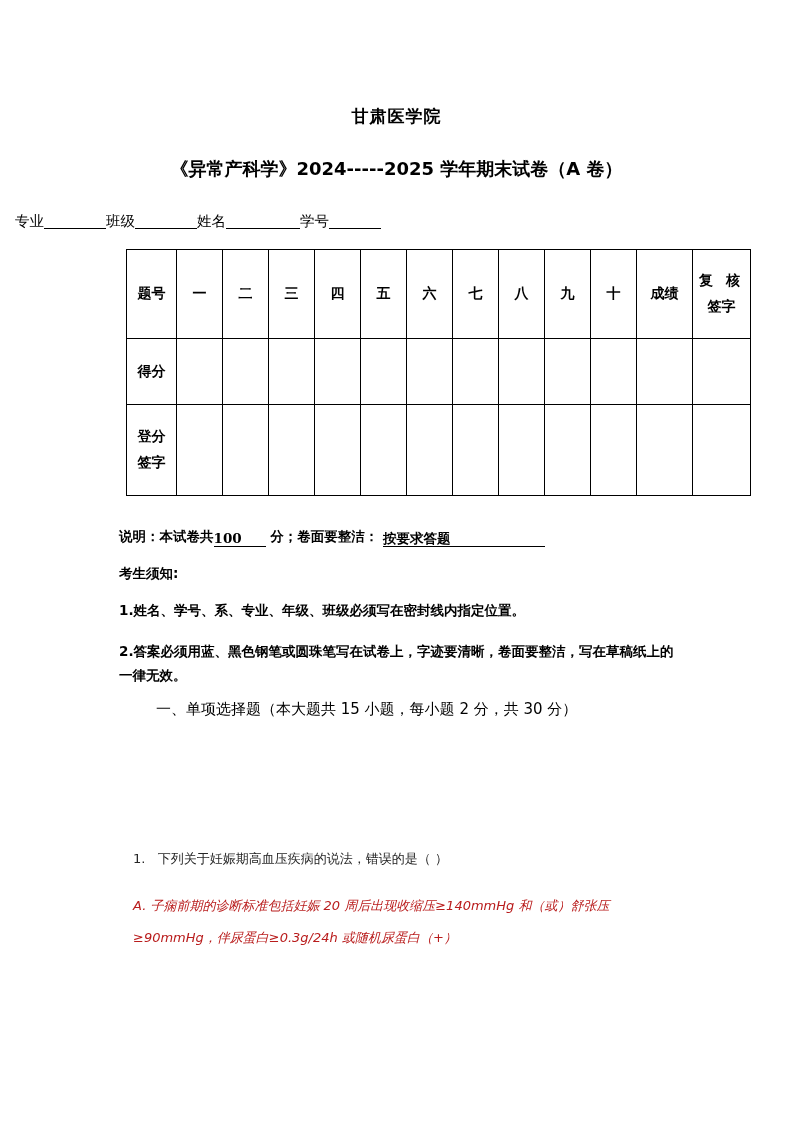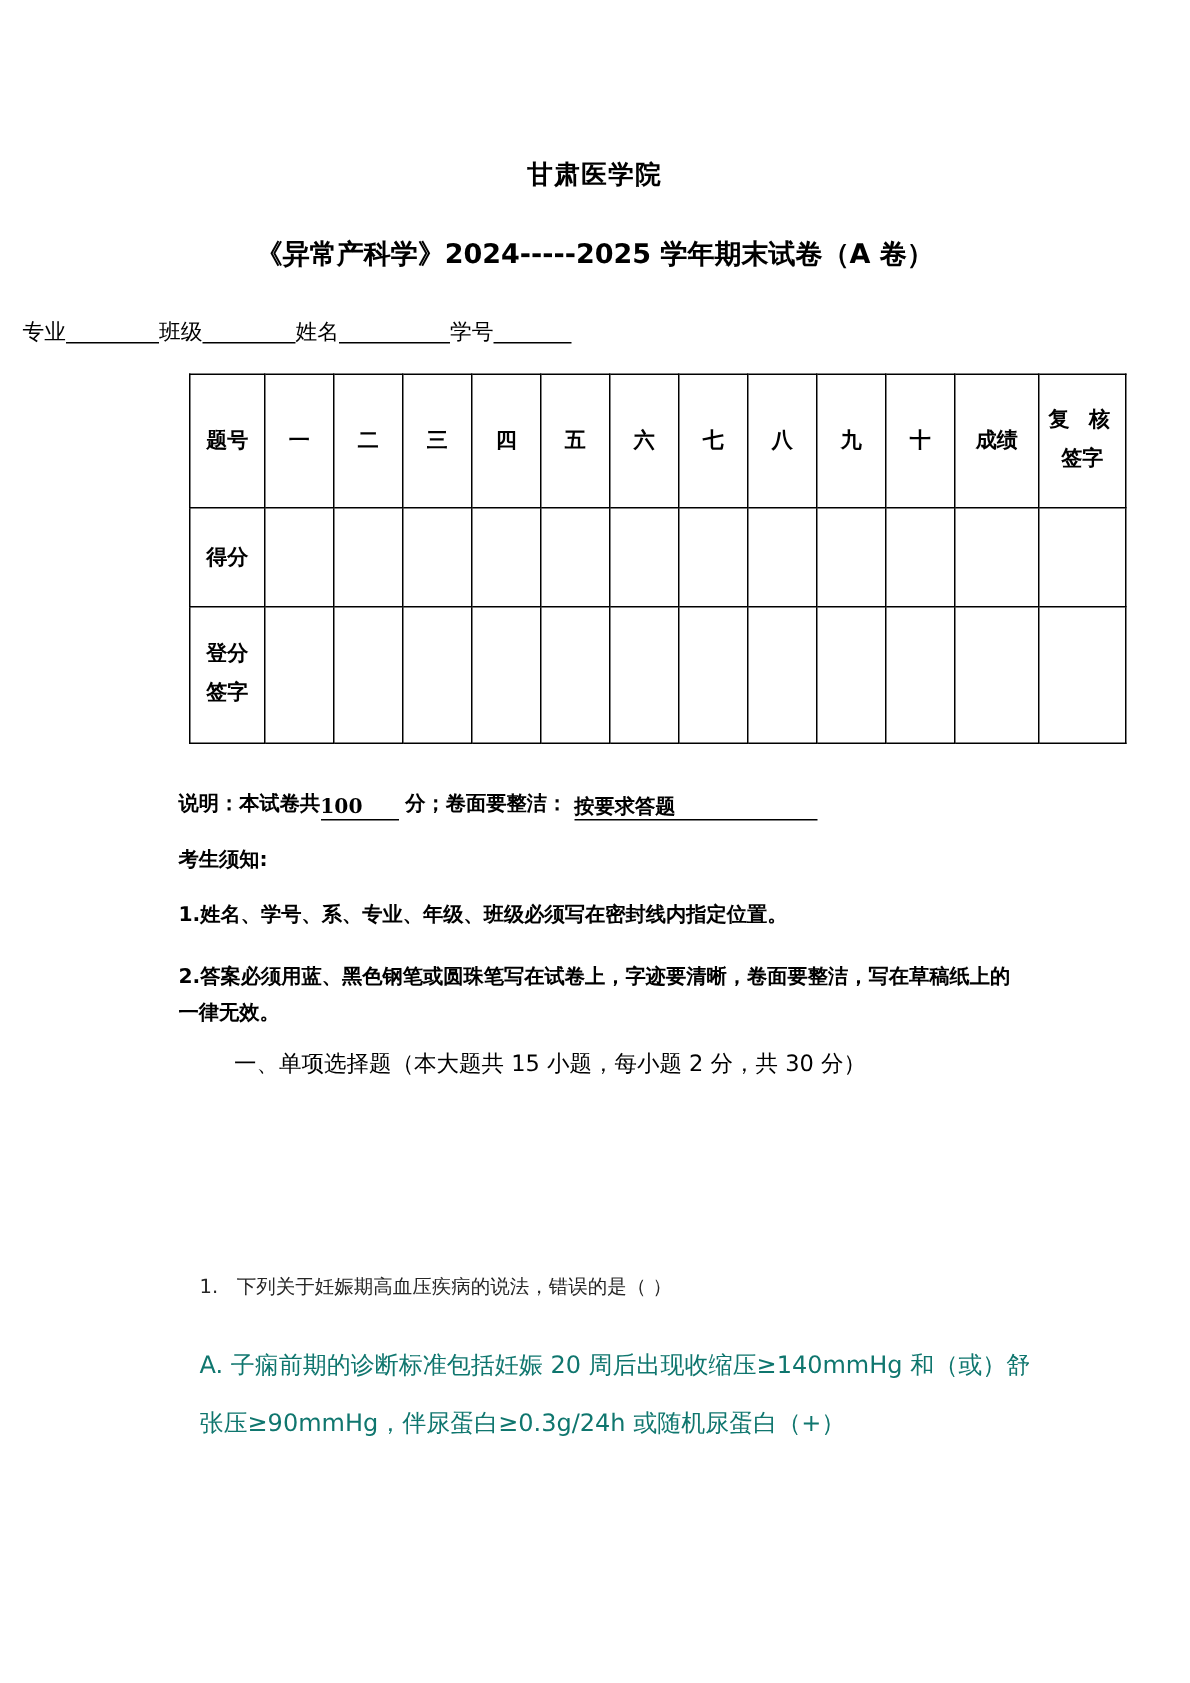--- a/index.html
+++ b/index.html
@@ -183,24 +183,25 @@
     width: 556px;
     margin: 0;
   }
   .q1 { top: 843px; }
   .opt-a {
     position: absolute;
     left: 133px;
     top: 890px;
     width: 556px;
     font-family: "DejaVu Sans", sans-serif;
-    font-size: 16px;
-    color: #0f766e;
+    font-size: 13px;
+    color: #b91c1c;
     line-height: 2.45;
     margin: 0;
+    font-style: italic;
   }
 </style>
 </head>
 <body>
 
 <div class="page">
 
   <div class="school-title">甘肃医学院</div>
 
   <div class="paper-title">《异常产科学》2024-----2025 学年期末试卷（A 卷）</div>

